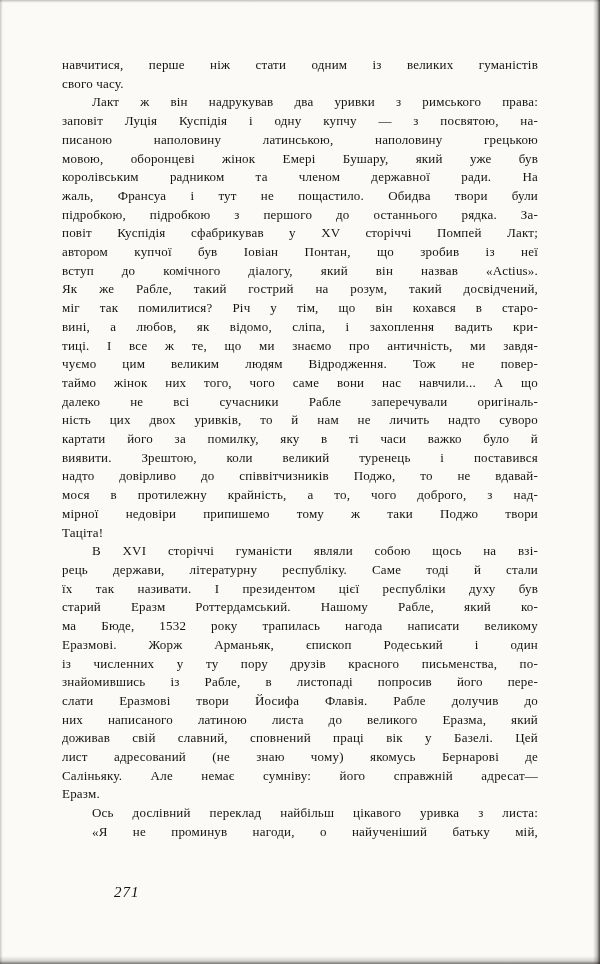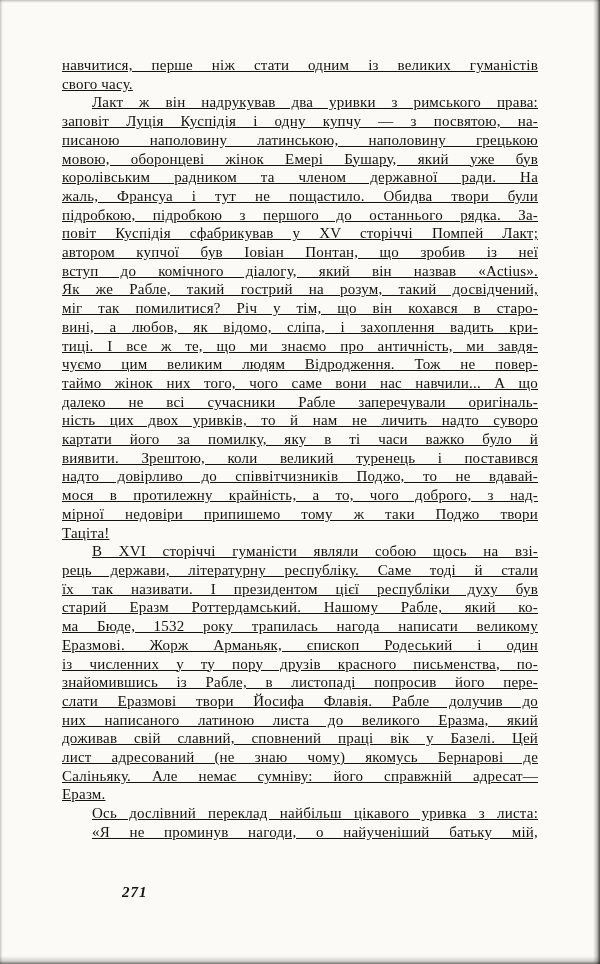--- a/index.html
+++ b/index.html
@@ -16,44 +16,42 @@
     overflow: hidden;
     box-shadow: inset 0 0 2px rgba(0,0,0,0.15);
     font-family: "Liberation Serif", "DejaVu Serif", serif;
     color: #151310;
   }
   .text-block {
     position: absolute;
     left: 62px;
     top: 56px;
     width: 476px;
-    font-size: 15px;
+    font-size: 13px;
     line-height: 18.7px;
     letter-spacing: 0.2px;
-    text-decoration: underline;
   }
   .line {
     text-align: justify;
     text-align-last: justify;
     white-space: normal;
   }
   .line.last {
     text-align-last: left;
   }
   .line.indent {
     text-indent: 30px;
   }
   .page-number {
     position: absolute;
-    left: 122px;
+    left: 114px;
     top: 884px;
     font-size: 15px;
     font-style: italic;
     letter-spacing: 1px;
-    font-weight: bold;
   }
   .edge-right {
     position: absolute;
     top: 0;
     right: 0;
     width: 7px;
     height: 100%;
     background: linear-gradient(to right, rgba(40,35,30,0) 0%, rgba(40,35,30,0.25) 55%, rgba(20,18,15,0.75) 100%);
     pointer-events: none;
   }

